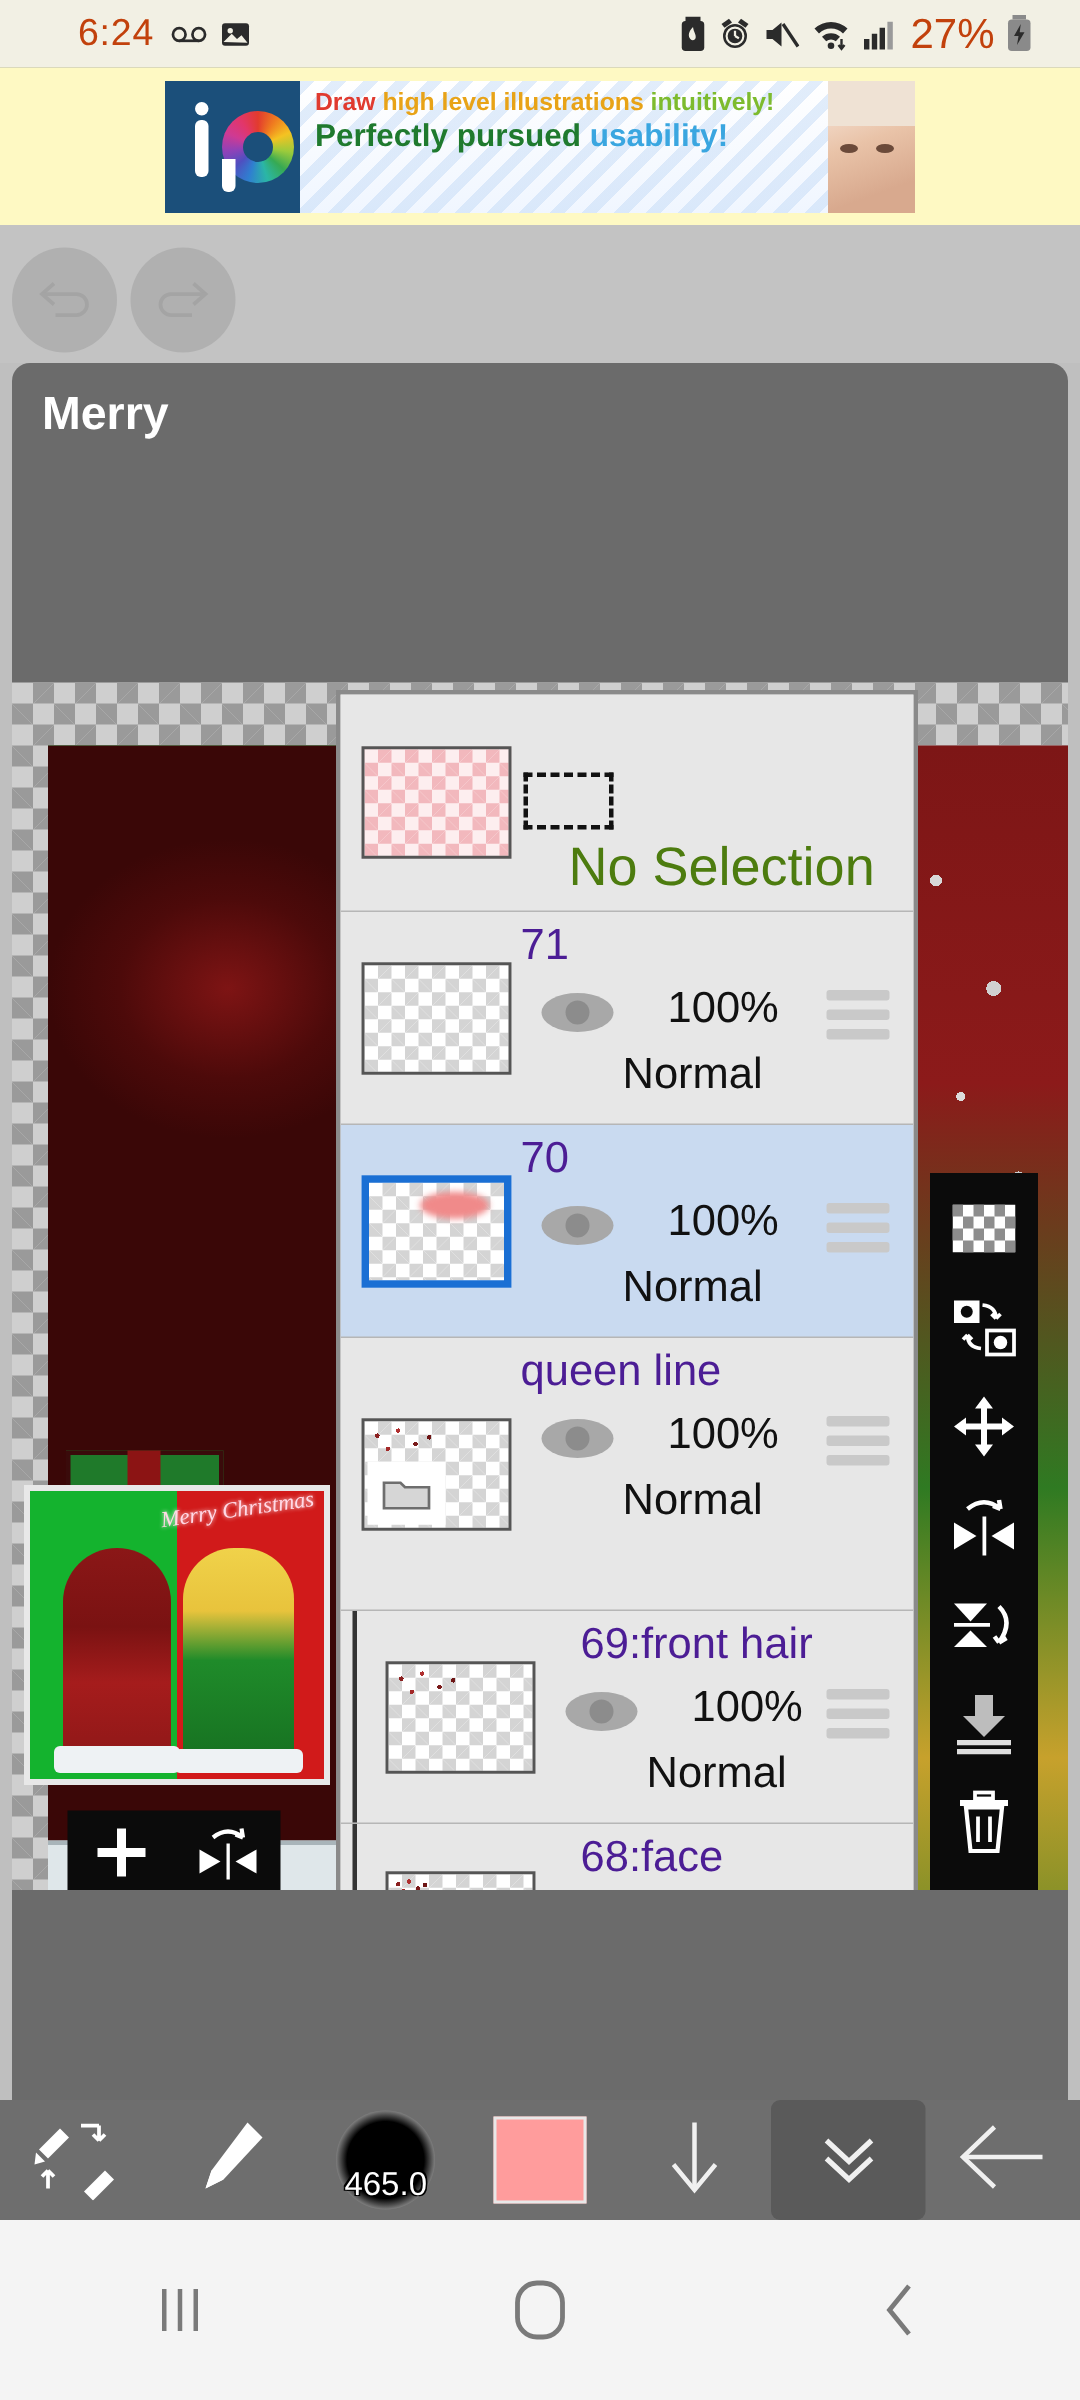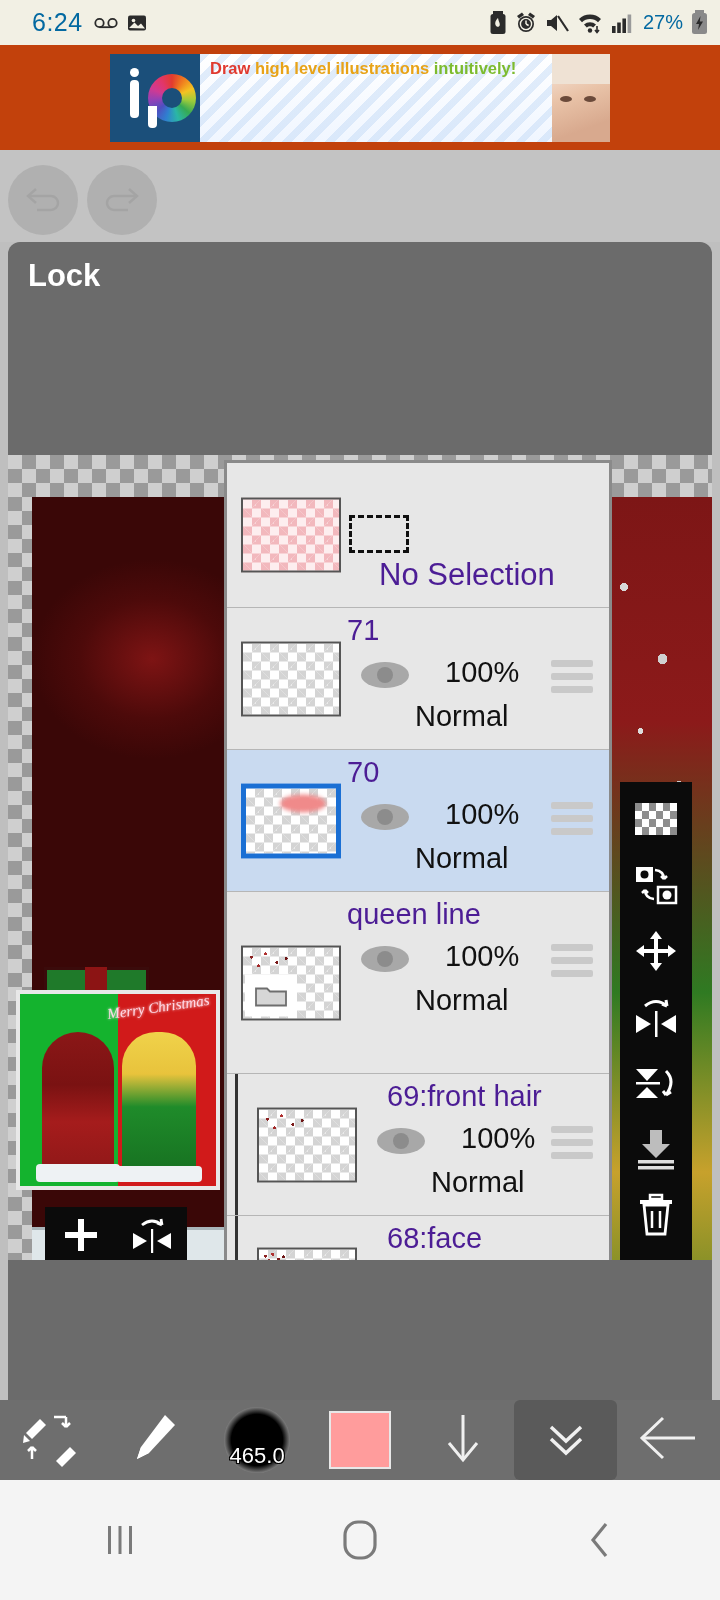--- a/index.html
+++ b/index.html
@@ -7,32 +7,32 @@
     width: 720px; height: 1600px;
     font-family: "Liberation Sans", sans-serif;
     background: #808080; overflow: hidden;
   }
   #app { position: relative; width: 720px; height: 1600px; }
 
   
   .statusbar {
     position: absolute; left: 0; top: 0; width: 720px; height: 45px;
     background: #f2f0e4; display: flex; align-items: center;
-    padding: 0 12px; color: #0369a1;
+    padding: 0 32px; color: #c2410c;
   }
   .sb-time { font-size: 25px; letter-spacing: .5px; margin-left: 20px; }
   .sb-left-icons { display: flex; align-items: center; gap: 9px; margin-left: 11px; }
   .sb-right { margin-left: auto; display: flex; align-items: center; gap: 8px; }
-  .sb-pct { font-size: 20px; margin-left: 2px; }
+  .sb-pct { font-size: 28px; margin-left: 2px; }
   .sb-ico svg { display: block; }
 
   
   .ad-wrap {
     position: absolute; left: 0; top: 45px; width: 720px; height: 105px;
-    background: #c2410c; display: flex; align-items: center; justify-content: center;
+    background: #fef9c3; display: flex; align-items: center; justify-content: center;
   }
   .ad {
     width: 500px; height: 88px; display: flex; overflow: hidden;
     background: linear-gradient(180deg,#ffffff 0%,#f0f6ff 100%);
     position: relative;
   }
   .ad-logo {
     width: 90px; height: 88px; background: #1b4f7a; flex: 0 0 90px;
     display: flex; align-items: center; justify-content: center; position: relative;
   }
@@ -237,21 +237,21 @@
   .lrow.indent .lopacity { left: 234px; }
   .lrow.indent .lblend { left: 204px; }
 
   
   .sel-row { height: 145px; }
   .sel-title { position: absolute; left: 112px; top: 8px; font-size: 31px; color: #111; }
   .sel-dash {
     position: absolute; left: 122px; top: 52px; width: 60px; height: 38px;
     border: 3px dashed #111;
   }
-  .sel-none { position: absolute; left: 152px; top: 94px; font-size: 31px; color: #4c1d95; }
+  .sel-none { position: absolute; left: 152px; top: 94px; font-size: 36px; color: #4d7c0f; }
 
   
   .right-tools {
     position: absolute; left: 620px; top: 632px; width: 72px; height: 618px;
     background: #0b0b0b; display: flex; flex-direction: column;
     align-items: center; padding-top: 14px; gap: 20px;
   }
   .right-tools .ti { width: 46px; height: 46px; display:flex; align-items:center; justify-content:center; }
   .fx-label { color:#b9b9b9; font-size: 30px; font-weight: bold; letter-spacing: .5px; }
   .dots { display:flex; flex-direction:column; gap:5px; align-items:center; }
@@ -425,20 +425,23 @@
         <span class="ip-idot"></span>
           <span class="ip-i"></span>
         <span class="ip-p"></span>
           <span class="ip-phole"></span>
           <span class="ip-pstem"></span>
       </div>
       <div class="ad-text">
         <div class="ad-l1">
           <span style="color:#e03a2f">Draw </span><span style="color:#e8a317">high level illustrations </span><span style="color:#7dbb2e">intuitively!</span>
         </div>
+        <div class="ad-l2">
+          <span style="color:#1f7a2e">Perfectly pursued </span><span style="color:#3aa6e0">usability!</span>
+        </div>
       </div>
       <div class="ad-face">
         <span class="hair"></span>
           <span class="eye l"></span>
           <span class="eye r"></span>
       </div>
     </div>
   </div>
 
   <div class="app-body">
@@ -456,21 +459,21 @@
         <span>
           <svg width="44" height="30" viewBox="0 0 44 30">
               <path d="M29 6 L37 13 L29 20" fill="none" stroke="#9b9b9b" stroke-width="2.5"></path>
               <path d="M37 13 L14 13 A7 7 0 0 0 14 27 L28 27" fill="none" stroke="#9b9b9b" stroke-width="2.5"></path>
             </svg>
         </span>
       </div>
     </div>
 
     <div class="layer-panel">
-      <div class="layer-title">Lock</div>
+      <div class="layer-title">Merry</div>
     </div>
 
     <div class="canvas-area">
       <div class="art-left">
         <div class="gift"></div>
         <div class="fur"></div>
       </div>
       <div class="art-right">
         <div class="speck"></div>
       </div>

